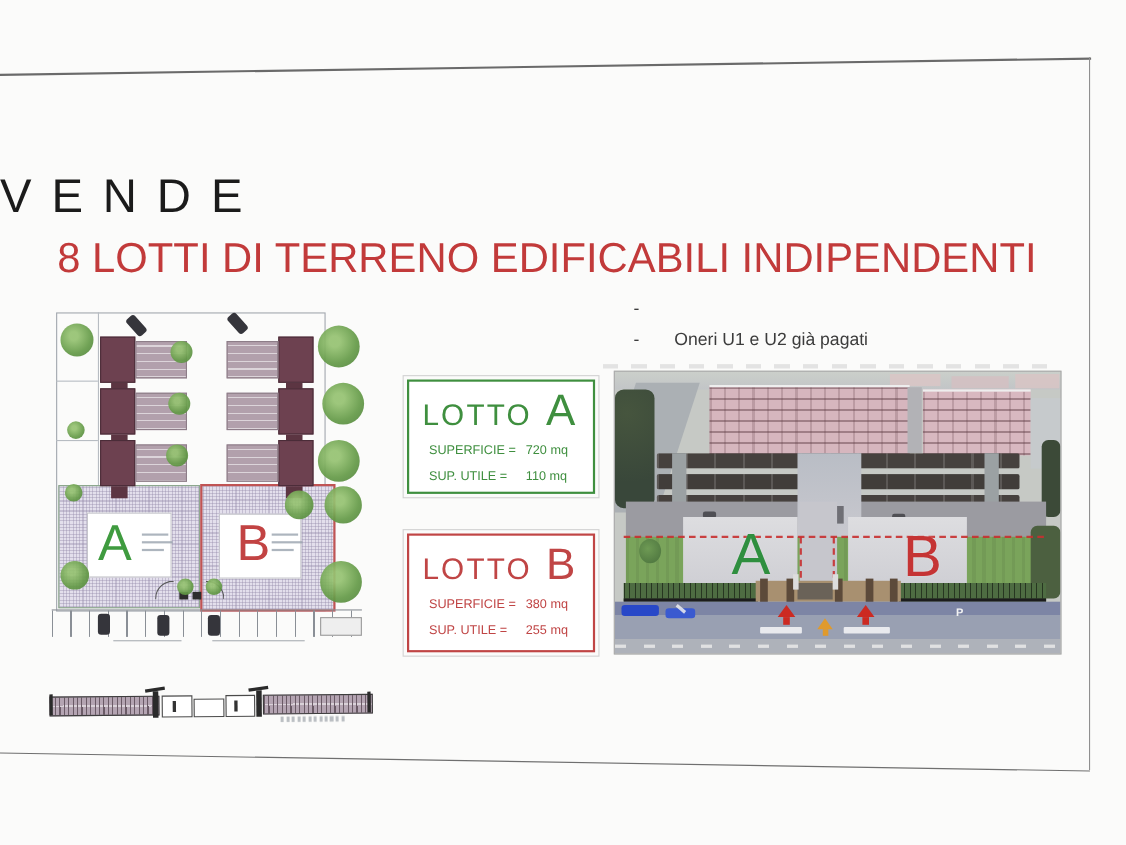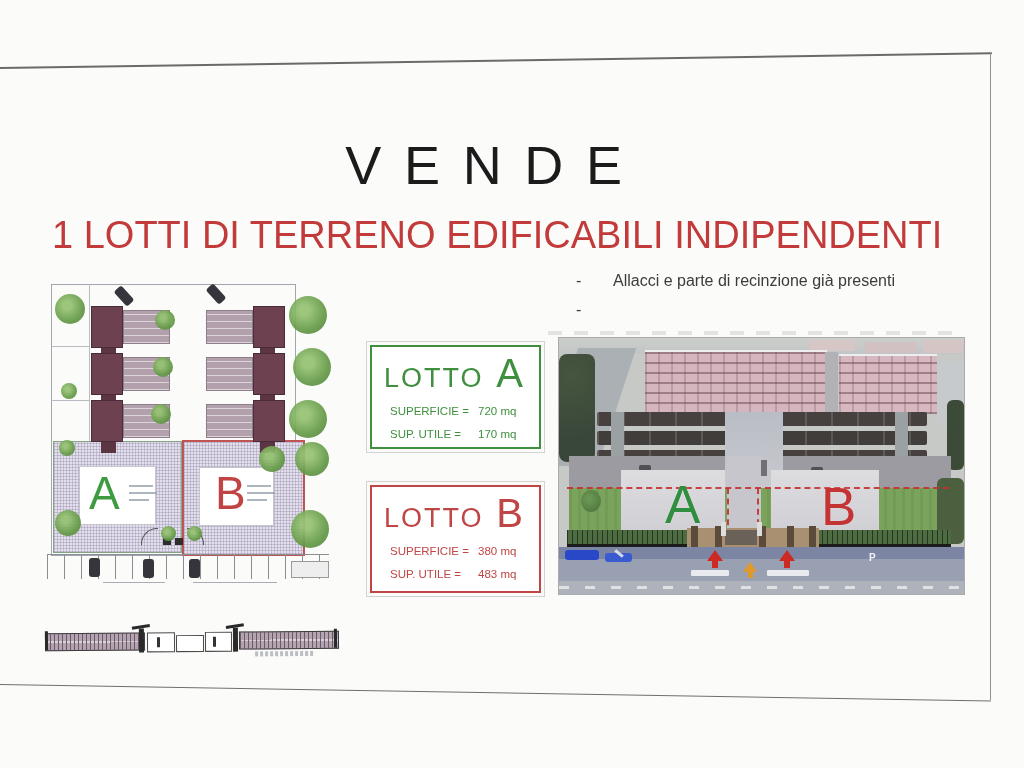--- a/index.html
+++ b/index.html
@@ -5,22 +5,22 @@
   html,body{margin:0;padding:0;}
   body{width:1024px;height:768px;background:#fbfbfa;overflow:hidden;
        font-family:"Liberation Sans",sans-serif;position:relative;}
   .abs{position:absolute;}
   
   .edge{position:absolute;background:none;}
   .edge-top{left:0;top:67px;width:992px;border-top:2px solid #6a6a6a;transform:rotate(-0.85deg);transform-origin:left top;}
   .edge-right{left:990px;top:52px;height:648px;border-left:1.5px solid #8f8f8f;}
   .edge-bottom{left:0;top:684px;width:991px;border-top:1.8px solid #6f6f6f;transform:rotate(0.95deg);transform-origin:left top;}
   
-  .vende{position:absolute;left:0;top:134px;width:990px;text-align:center;
-         font-size:54px;letter-spacing:0.42em;color:#1b1b1b;font-weight:400;}
+  .vende{position:absolute;left:0;top:155px;width:990px;text-align:left;
+         font-size:43px;letter-spacing:0.42em;color:#1b1b1b;font-weight:400;}
   .heading{position:absolute;left:52px;top:214px;width:910px;font-size:38px;
            color:#c23a3a;font-weight:400;white-space:nowrap;letter-spacing:0px;}
   .bullets{position:absolute;left:576px;top:266px;font-size:16px;color:#3c3c3c;}
   .bullet{display:flex;line-height:29px;}
   .bullet .dash{width:37px;}
   .smudge{position:absolute;left:548px;top:331px;width:415px;height:4px;
           background:repeating-linear-gradient(90deg,#b9b9b9 0 14px,transparent 14px 26px);
           opacity:.35;filter:blur(.4px);}
   
   .lot-box{position:absolute;left:370px;width:167px;background:#fff;outline:1px solid #d2d2d2;outline-offset:3px;}
@@ -80,29 +80,29 @@
   .p-letter{position:absolute;color:#f2f2f2;font-size:10px;font-weight:700;}
 </style>
 </head>
 <body>
 
 <div class="edge edge-top"></div>
 <div class="edge edge-right"></div>
 <div class="edge edge-bottom"></div>
 
 <div class="vende">VENDE</div>
-<div class="heading">1 LOTTI DI TERRENO EDIFICABILI INDIPENDENTI</div>
+<div class="heading">8 LOTTI DI TERRENO EDIFICABILI INDIPENDENTI</div>
 
 <div class="bullets">
   <div class="bullet">
     <span class="dash">-</span>
-    <span>Allacci e parte di recinzione già presenti</span>
   </div>
   <div class="bullet">
     <span class="dash">-</span>
+    <span>Oneri U1 e U2 già pagati</span>
   </div>
 </div>
 <div class="smudge"></div>
 
 <div class="plan" id="plan">
   <div class="plan-border"></div>
   <div class="plan-divider"></div>
   <div class="hline" style="left:6px;top:66px;width:38px;"></div>
   <div class="hline" style="left:6px;top:120px;width:38px;"></div>
 
@@ -184,36 +184,36 @@
   <div class="ttl-row">
     <span class="ttl">LOTTO</span>
     <span class="big-letter">A</span>
   </div>
   <div class="data-row">
     <span class="lbl">SUPERFICIE =</span>
     <span>720 mq</span>
   </div>
   <div class="data-row">
     <span class="lbl">SUP. UTILE =</span>
-    <span>170 mq</span>
+    <span>110 mq</span>
   </div>
 </div>
 
 <div class="lot-box lot-box-b">
   <div class="ttl-row">
     <span class="ttl">LOTTO</span>
     <span class="big-letter">B</span>
   </div>
   <div class="data-row">
     <span class="lbl">SUPERFICIE =</span>
     <span>380 mq</span>
   </div>
   <div class="data-row">
     <span class="lbl">SUP. UTILE =</span>
-    <span>483 mq</span>
+    <span>255 mq</span>
   </div>
 </div>
 
 <div class="aerial">
 
   <div class="abs" style="left:0;top:0;width:405px;height:16px;background:linear-gradient(#cbcfca,#c2c5c7);"></div>
   <div class="abs" style="left:250px;top:2px;width:46px;height:11px;background:#d9c6c6;opacity:.85;"></div>
   <div class="abs" style="left:306px;top:4px;width:52px;height:11px;background:#d4bfc2;opacity:.85;"></div>
   <div class="abs" style="left:364px;top:2px;width:40px;height:13px;background:#d8c4c4;opacity:.85;"></div>
 

